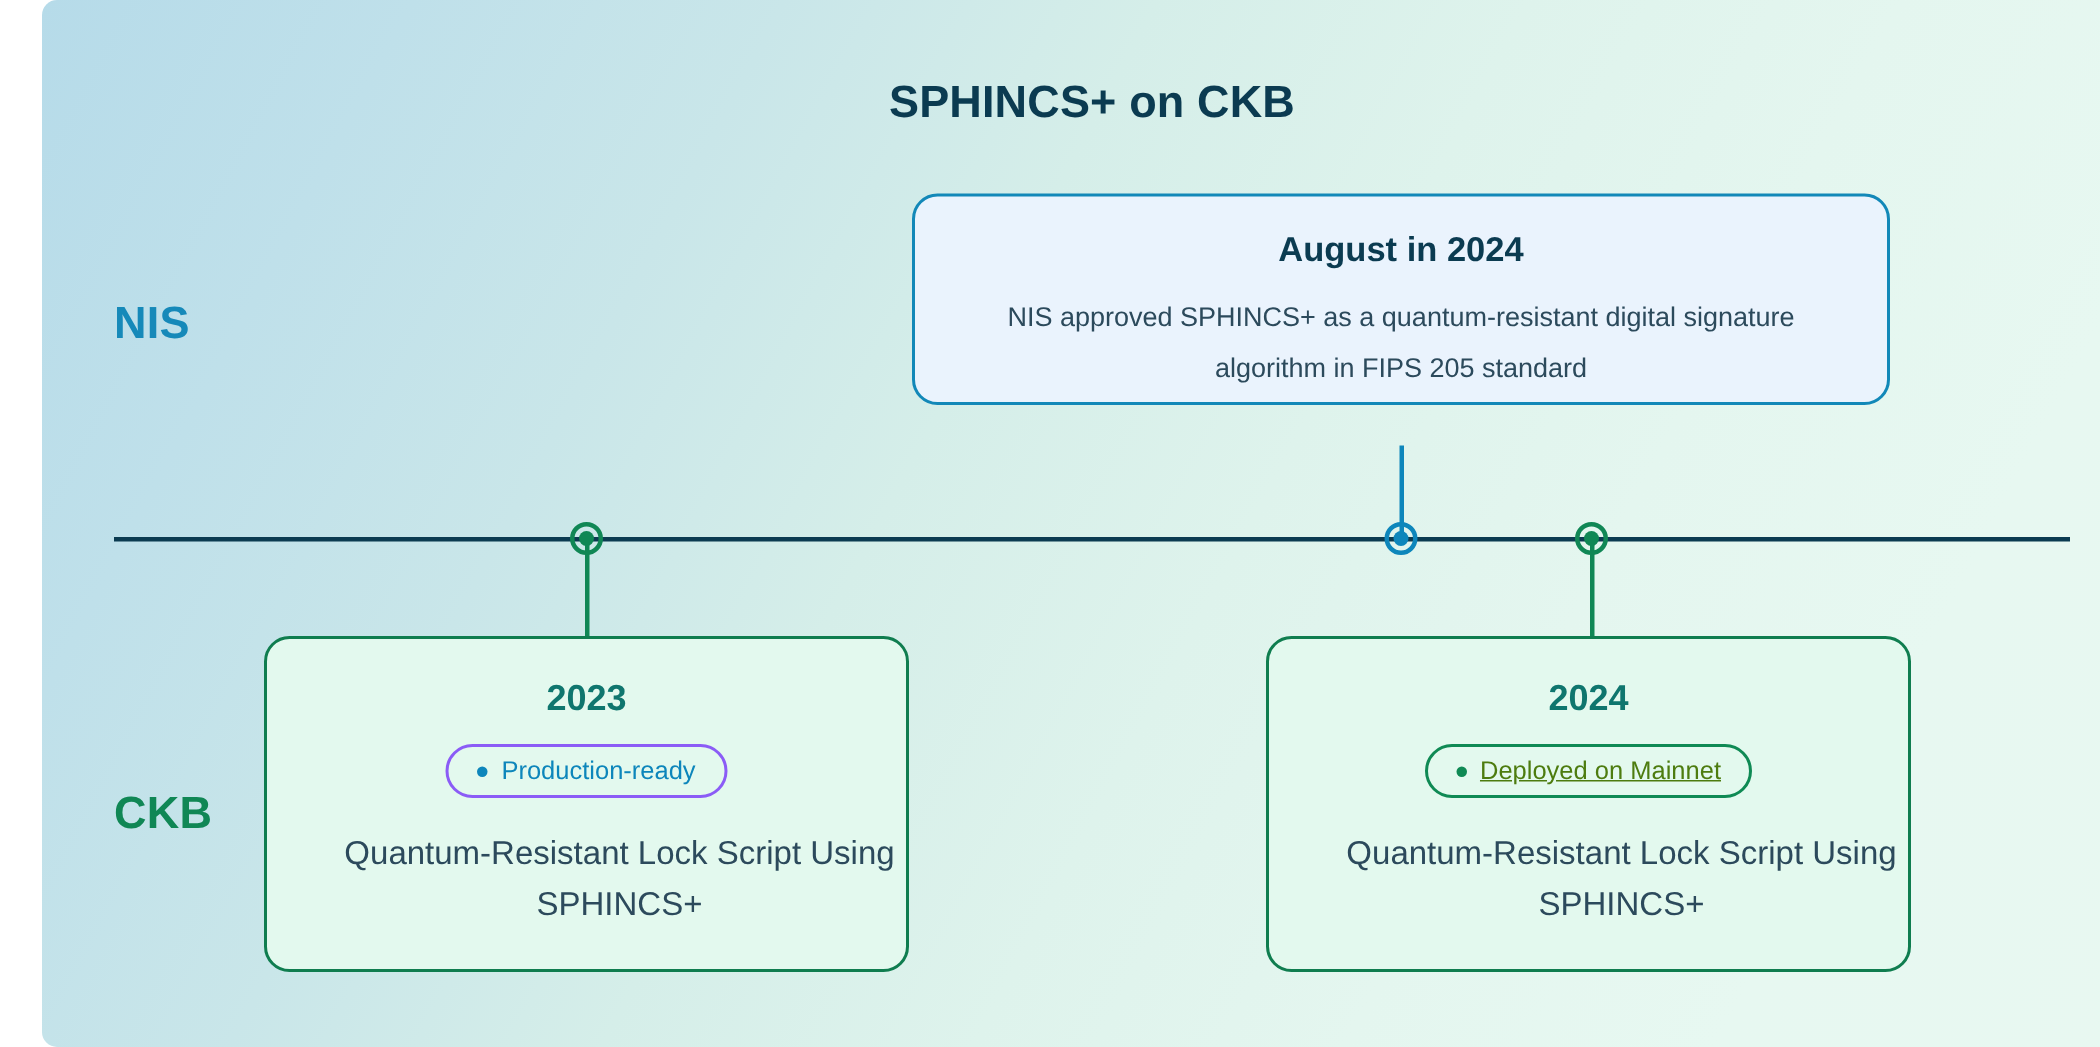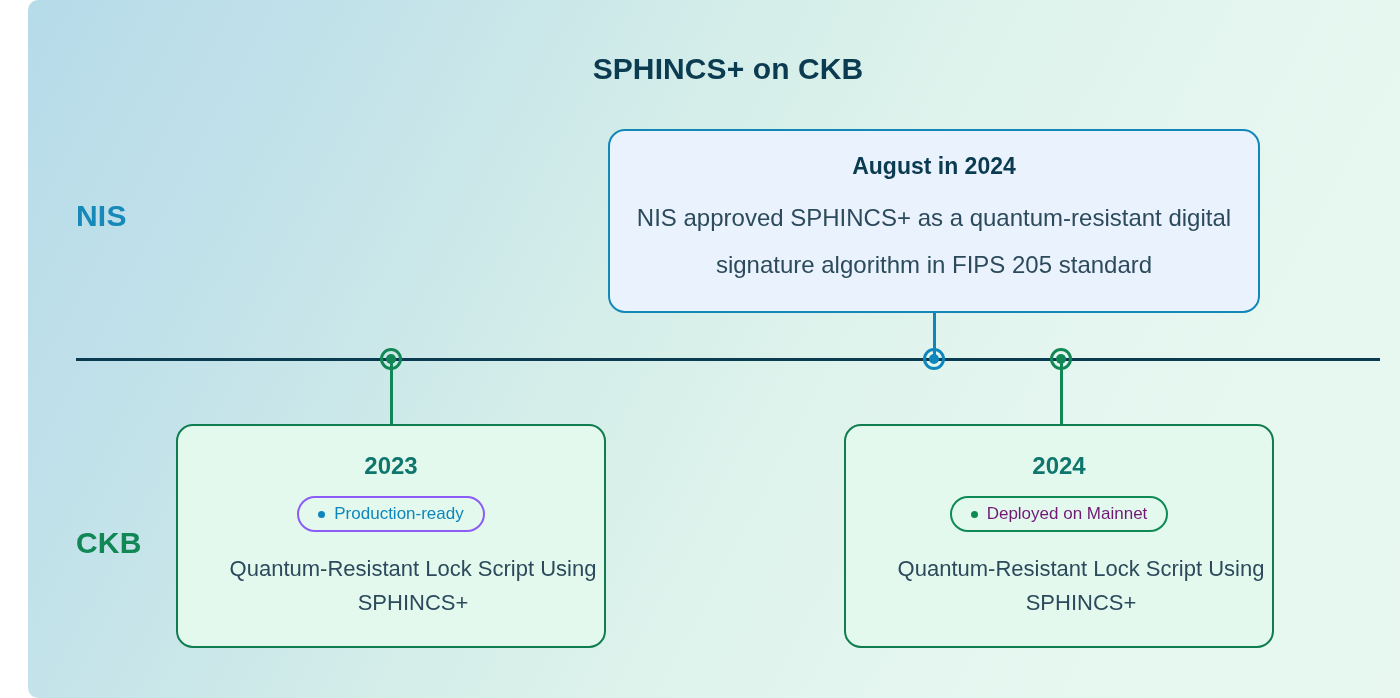--- a/index.html
+++ b/index.html
@@ -146,32 +146,32 @@
   .card.green {
     border: 2px solid #0f7d4f;
     background: #e3f9ee;
   }
 
   
   #card-nis {
     left: 580px;
     top: 129px;
     width: 652px;
-    height: 184px;
+    height: 141px;
     padding: 22px 26px 0 26px;
   }
   #card-nis .card-heading {
     font-size: 23px;
     font-weight: bold;
     color: #0b3b51;
     margin-bottom: 14px;
   }
   #card-nis .card-body {
-    font-size: 24px;
-    line-height: 47px;
+    font-size: 18px;
+    line-height: 34px;
     color: #2c4a5c;
     font-weight: normal;
   }
 
   
   .card-ckb {
     top: 424px;
     width: 430px;
     height: 224px;
     padding-top: 26px;
@@ -207,21 +207,22 @@
     border-radius: 50%;
     flex: 0 0 auto;
   }
   .badge.blue {
     border: 2px solid #8b5cf6;
     color: #0d86bb;
   }
   .badge.blue .dot { background: #0d86bb; }
   .badge.green {
     border: 2px solid #0f8a54;
-    color: #701a75;
+    color: #4d7c0f;
+    text-decoration: underline;
   }
   .badge.green .dot { background: #0f8a54; }
 
   .card-ckb .card-desc {
     font-size: 22px;
     line-height: 34px;
     color: #2c4a5c;
     padding-left: 44px;
   }
 </style>

